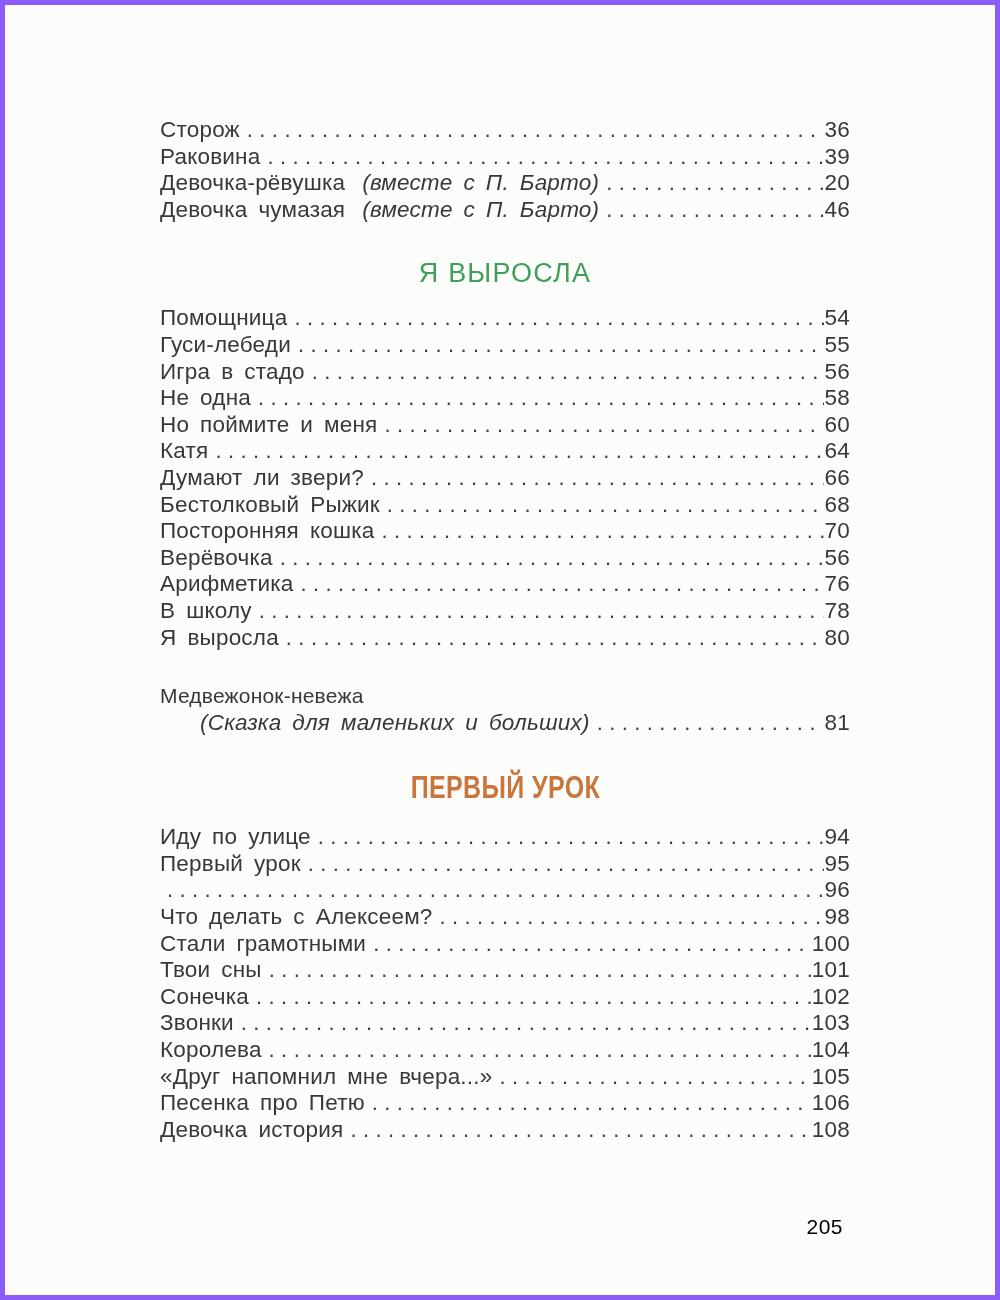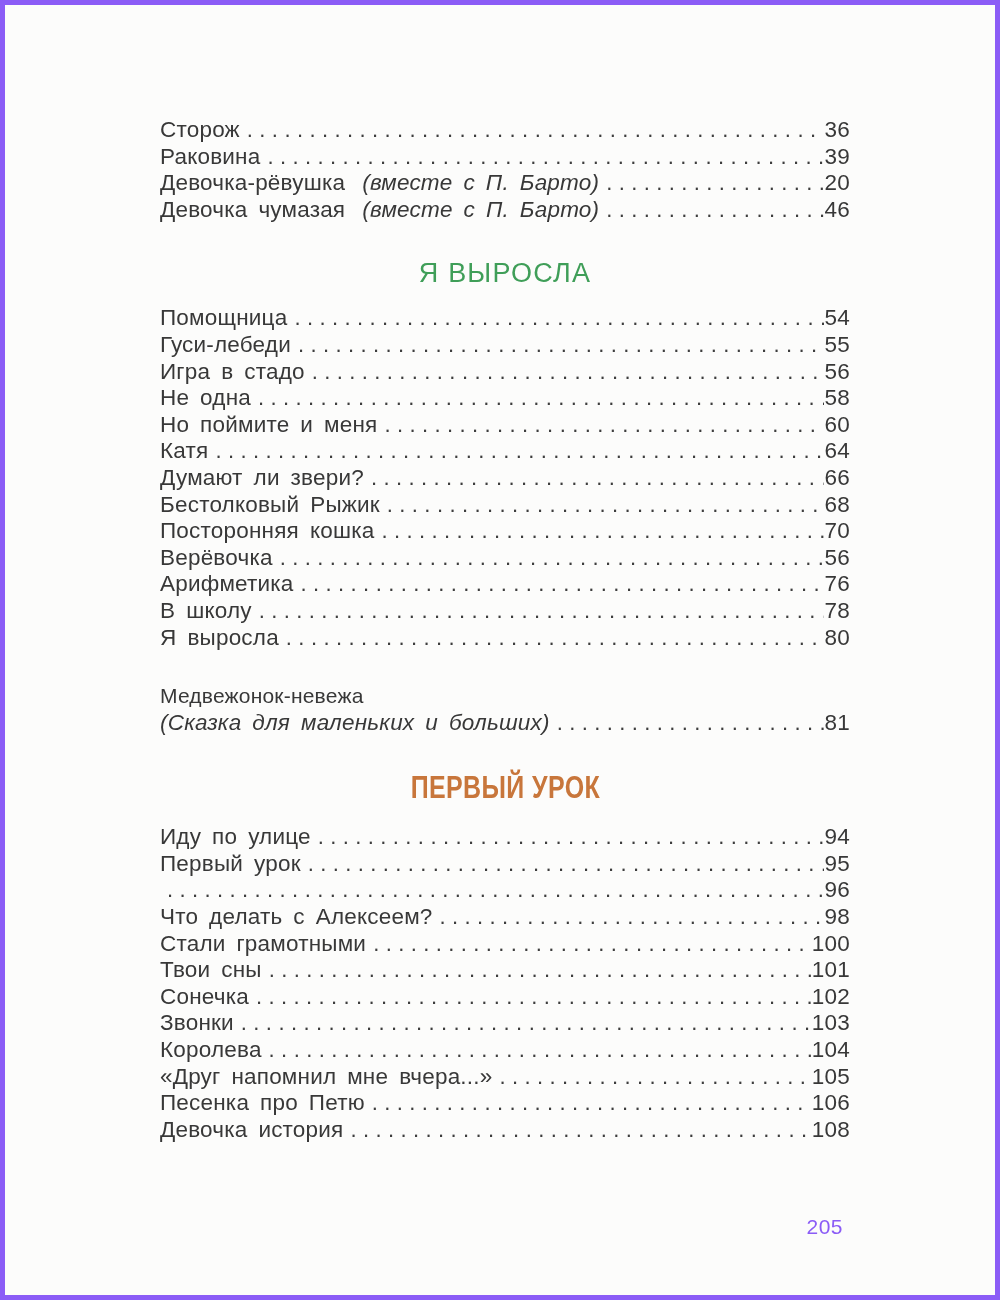--- a/index.html
+++ b/index.html
@@ -75,29 +75,29 @@
     font-size: 32px;
     letter-spacing: 0.5px;
   }
   .standalone { margin-top: 32px; }
   .standalone .line1 {
     font-size: 21px;
     line-height: 26.6px;
     word-spacing: 4.5px;
     letter-spacing: 0.2px;
   }
-  .standalone .toc-title { font-style: italic; }
+  .standalone .toc-title { font-style: italic; margin-left: 40px; }
 
   .folio {
     position: absolute;
     top: 1210px;
     right: 152px;
     font-size: 21px;
     letter-spacing: 0.5px;
-    color: #8b5cf6;
+    color: #000000;
   }
 </style>
 </head>
 <body>
 
 <div class="page">
   <div class="content">
       <div class="toc-list">
         <div class="toc-row">
           <span class="toc-title">Сторож</span>

